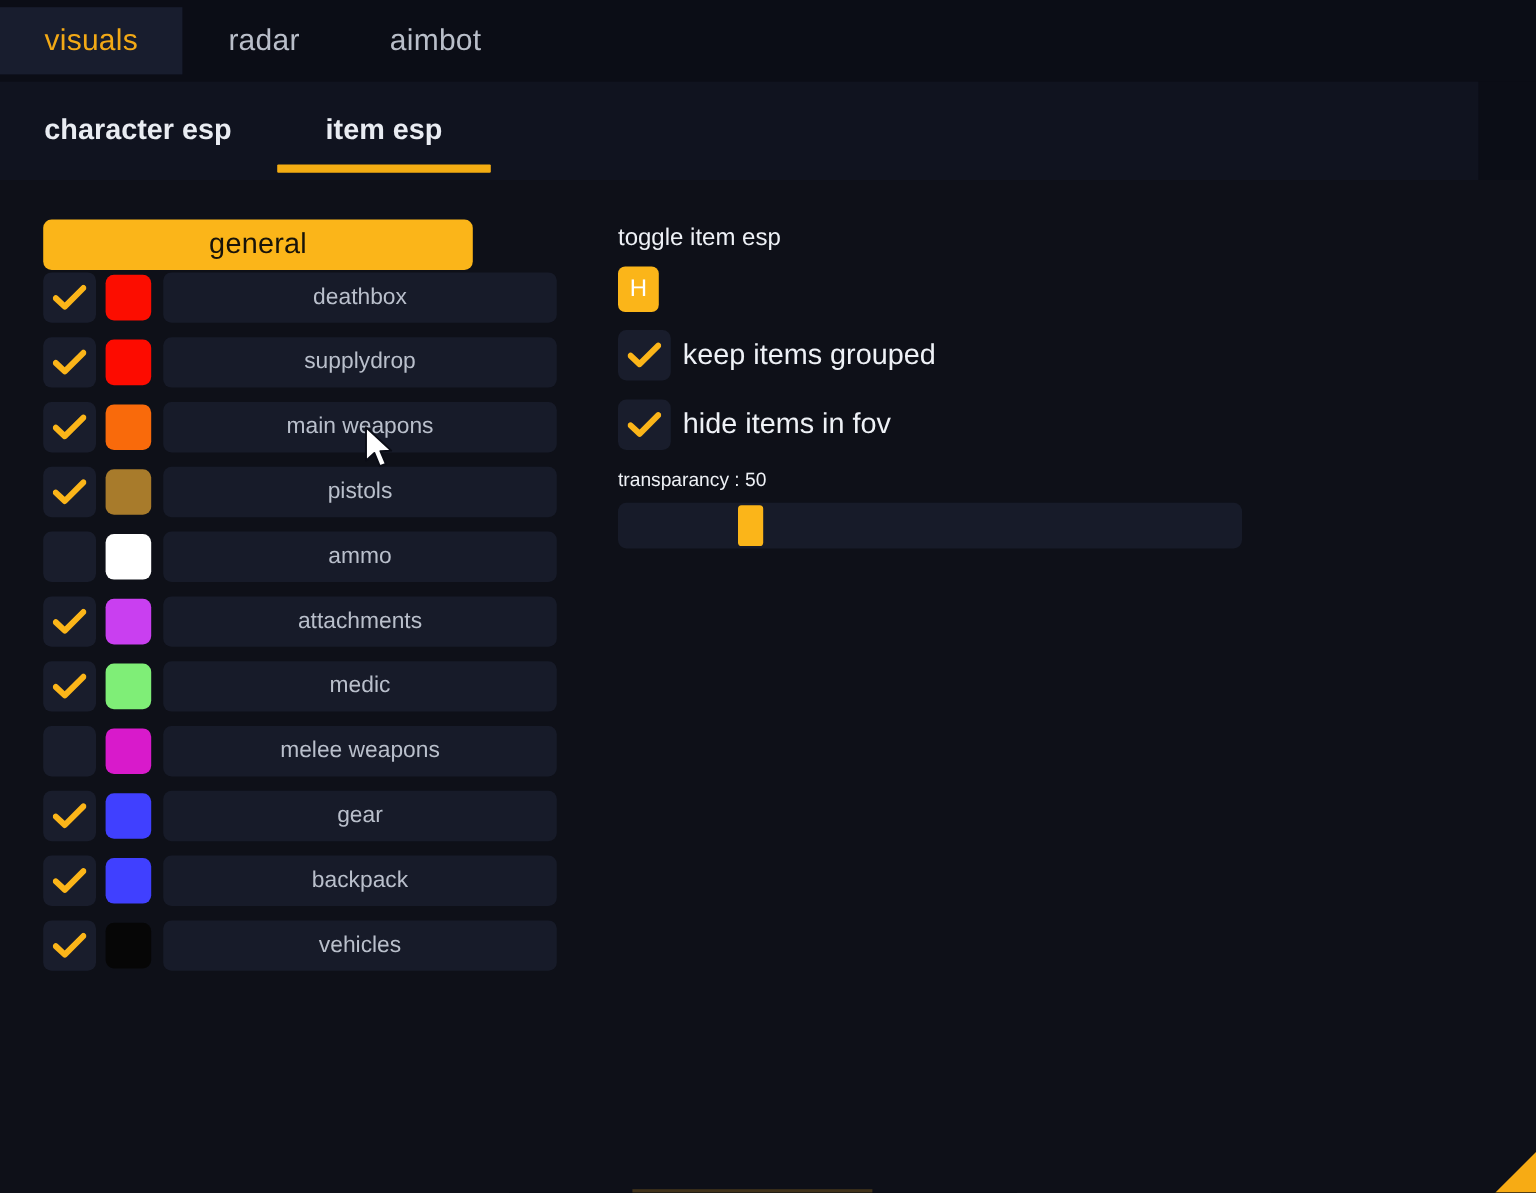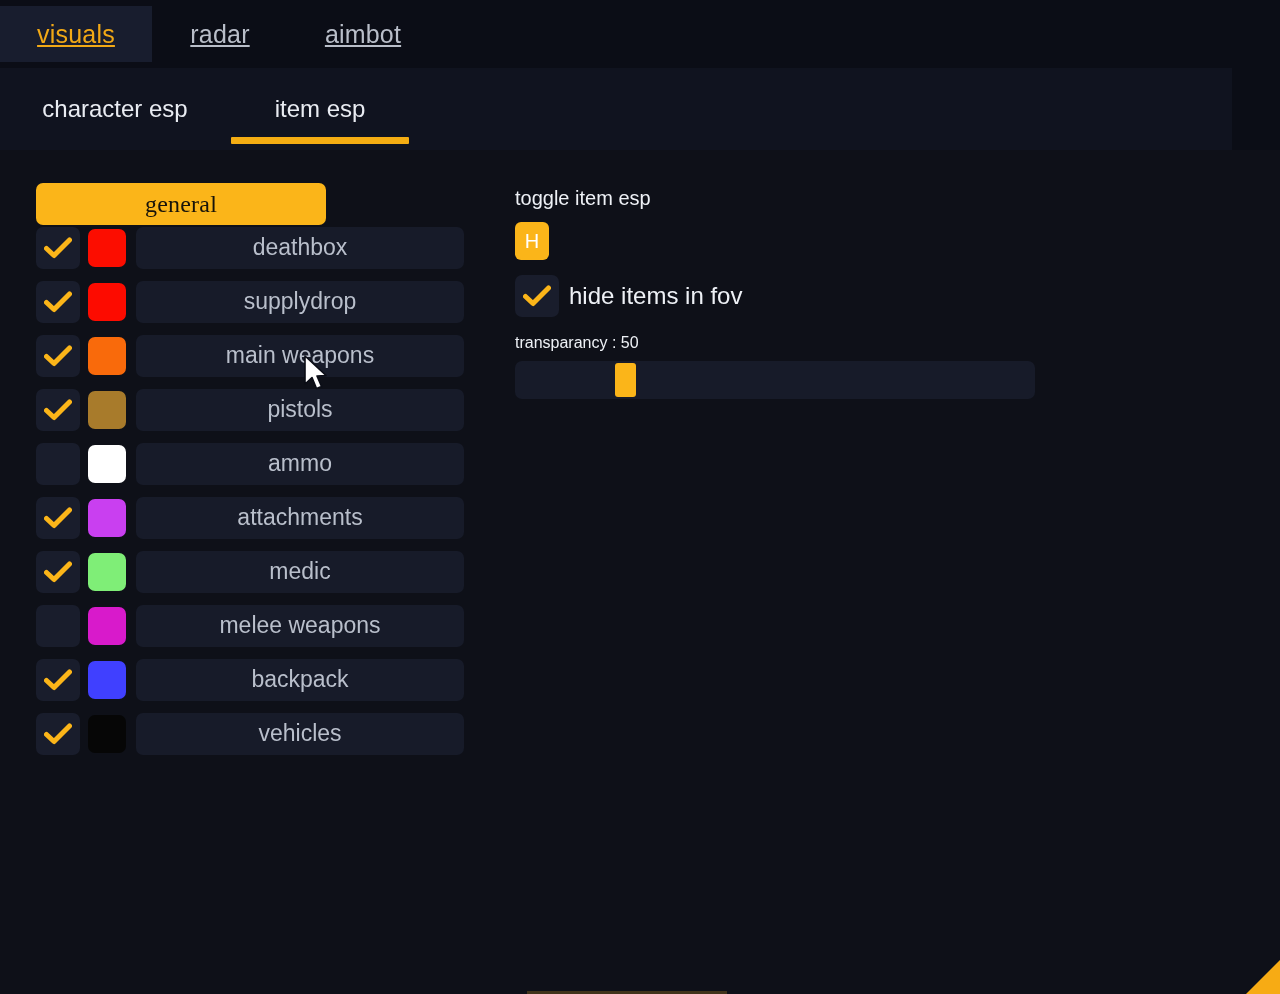--- a/index.html
+++ b/index.html
@@ -32,37 +32,37 @@
   .top-tab {
     height: 56px;
     display: flex;
     align-items: center;
     justify-content: center;
     font-size: 25px;
     color: #b9bec9;
     letter-spacing: 0.2px;
     cursor: pointer;
     background: transparent;
-    text-decoration: underline;
   }
   .top-tab.active {
     background: #181d2e;
     color: #f2a916;
   }
   .tt-0 { width: 152px; }
   .tt-1 { width: 136px; }
   .tt-2 { width: 136px; }
   .tt-3 { width: 150px; text-align: center; }
 
   
   .subbar {
     position: absolute;
     left: 0; top: 68px;
     width: 1232px; height: 82px;
     background: #10131f;
+    font-weight: bold;
   }
   .sub-tab {
     position: absolute;
     top: 0;
     height: 82px;
     display: flex;
     align-items: center;
     justify-content: center;
     font-size: 24px;
     color: #e9ecf2;
@@ -89,27 +89,27 @@
   }
 
   
   .left-col {
     position: absolute;
     left: 36px; top: 33px;
     width: 428px;
   }
 
   .general-btn {
-    width: 290px;
+    width: 358px;
     height: 42px;
     background: #fbb519;
     color: #17130a;
     border: none;
     border-radius: 7px;
-    font-family: Liberation Serif, serif;
+    font-family: Liberation Sans, sans-serif;
     font-size: 24px;
     letter-spacing: 0.2px;
     cursor: pointer;
     display: flex;
     align-items: center;
     justify-content: center;
   }
 
   .row {
     position: relative;
@@ -142,21 +142,21 @@
     cursor: pointer;
   }
 
   .rowlabel {
     margin-left: 10px;
     flex: 1 1 auto;
     height: 42px;
     background: #171b29;
     border-radius: 7px;
     color: #b9bfcb;
-    font-size: 23px;
+    font-size: 19px;
     display: flex;
     align-items: center;
     justify-content: center;
     cursor: pointer;
   }
 
   
   .right-col {
     position: absolute;
     left: 515px; top: 33px;
@@ -342,20 +342,29 @@
             <div class="swatch" style="background: rgb(216, 26, 203);"></div>
             <div class="rowlabel">melee weapons</div>
           </div>
           <div class="row">
             <div class="chk on">
               <svg class="tick" width="28" height="22" viewBox="0 0 28 22">
                 <path d="M2.5 11.5 L10 18.5 L25.5 3" fill="none" stroke="#fbb519" stroke-width="5" stroke-linecap="round" stroke-linejoin="round"></path>
               </svg>
             </div>
             <div class="swatch" style="background: rgb(64, 64, 255);"></div>
+            <div class="rowlabel">gear</div>
+          </div>
+          <div class="row">
+            <div class="chk on">
+              <svg class="tick" width="28" height="22" viewBox="0 0 28 22">
+                <path d="M2.5 11.5 L10 18.5 L25.5 3" fill="none" stroke="#fbb519" stroke-width="5" stroke-linecap="round" stroke-linejoin="round"></path>
+              </svg>
+            </div>
+            <div class="swatch" style="background: rgb(64, 64, 255);"></div>
             <div class="rowlabel">backpack</div>
           </div>
           <div class="row">
             <div class="chk on">
               <svg class="tick" width="28" height="22" viewBox="0 0 28 22">
                 <path d="M2.5 11.5 L10 18.5 L25.5 3" fill="none" stroke="#fbb519" stroke-width="5" stroke-linecap="round" stroke-linejoin="round"></path>
               </svg>
             </div>
             <div class="swatch" style="background: rgb(6, 6, 6);"></div>
             <div class="rowlabel">vehicles</div>
@@ -363,20 +372,28 @@
         </div>
     </div>
 
     <div class="right-col">
       <div class="section-label">toggle item esp</div>
 
       <div class="keybind">
         <span>H</span>
       </div>
 
+      <div class="opt-row">
+        <div class="chk on">
+          <svg class="tick" width="28" height="22" viewBox="0 0 28 22">
+            <path d="M2.5 11.5 L10 18.5 L25.5 3" fill="none" stroke="#fbb519" stroke-width="5" stroke-linecap="round" stroke-linejoin="round"></path>
+          </svg>
+        </div>
+        <span class="opt-label">keep items grouped</span>
+      </div>
 
       <div class="opt-row">
         <div class="chk on">
           <svg class="tick" width="28" height="22" viewBox="0 0 28 22">
             <path d="M2.5 11.5 L10 18.5 L25.5 3" fill="none" stroke="#fbb519" stroke-width="5" stroke-linecap="round" stroke-linejoin="round"></path>
           </svg>
         </div>
         <span class="opt-label">hide items in fov</span>
       </div>
 

